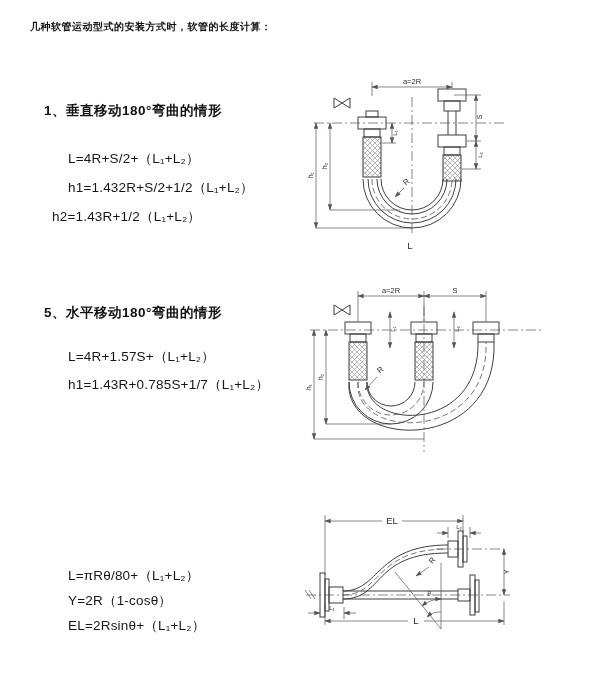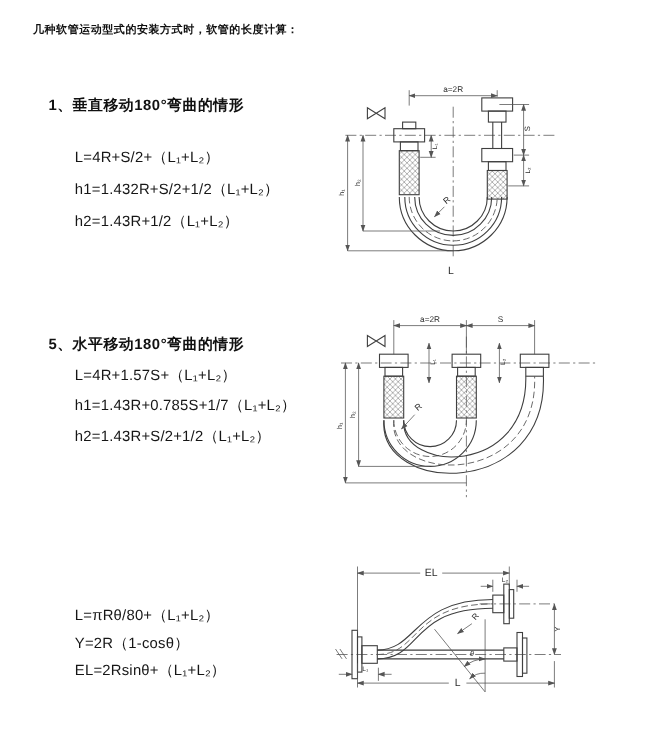--- a/index.html
+++ b/index.html
@@ -2,39 +2,39 @@
 <html><head>
 <meta charset="utf-8">
 <style>
   html,body{margin:0;padding:0;background:#fff;}
   .page{
     position:relative;width:600px;height:675px;background:#ffffff;overflow:hidden;
     font-family:"Liberation Sans","DejaVu Sans",sans-serif;color:#141414;
   }
   .title{position:absolute;left:30px;top:20px;font-size:10px;font-weight:600;letter-spacing:.5px;color:#111;}
   .heading{position:absolute;font-size:13.5px;font-weight:600;letter-spacing:.5px;color:#111;white-space:nowrap;}
-  .formula{position:absolute;font-size:13.5px;font-weight:500;color:#161616;white-space:nowrap;letter-spacing:.2px;}
+  .formula{position:absolute;font-size:13.5px;font-weight:500;color:#161616;white-space:nowrap;letter-spacing:.2px;margin-top:16px;}
   svg{position:absolute;overflow:visible;}
   svg text{font-family:"Liberation Sans","DejaVu Sans",sans-serif;fill:#2b2b2b;}
   .obj{stroke:#3f3f3f;stroke-width:1;fill:none;}
   .dim{stroke:#555;stroke-width:.7;fill:none;}
   .cl{stroke:#555;stroke-width:.7;fill:none;stroke-dasharray:10 3 2 3;}
   .hcl{stroke:#555;stroke-width:.8;fill:none;stroke-dasharray:6 3;}
 </style>
 </head>
 <body>
 
 <div class="page">
 
   <div class="title">几种软管运动型式的安装方式时，软管的长度计算：</div>
 
-  <div class="heading" style="left:44px;top:87px">1、垂直移动180°弯曲的情形</div>
+  <div class="heading" style="left:44px;top:102px">1、垂直移动180°弯曲的情形</div>
   <div class="formula" style="left:68px;top:134px">L=4R+S/2+（L₁+L₂）</div>
   <div class="formula" style="left:68px;top:163px">h1=1.432R+S/2+1/2（L₁+L₂）</div>
-  <div class="formula" style="left:68px;top:192px">h2=1.43R+1/2（L₁+L₂）</div>
+  <div class="formula" style="left:52px;top:192px">h2=1.43R+1/2（L₁+L₂）</div>
 
   <svg style="left:300px;top:73px" width="255" height="180" viewBox="0 0 255 180">
     <defs>
       <marker id="d1ar" viewBox="0 0 10 10" refX="9" refY="5" markerWidth="9" markerHeight="9" orient="auto-start-reverse">
         <path d="M0,1.5 L10,5 L0,8.5 z" fill="#555"></path>
       </marker>
       <pattern id="d1hh" width="5" height="5" patternUnits="userSpaceOnUse">
         <path d="M0,5 L5,0 M0,0 L5,5" stroke="#8a8a8a" stroke-width="0.6"></path>
       </pattern>
     </defs>
@@ -93,21 +93,20 @@
     <text transform="translate(182,82) rotate(-90)" text-anchor="middle" font-size="6">L₂</text>
     <text transform="translate(27,93) rotate(-90)" text-anchor="middle" font-size="6.5">h₂</text>
     <text transform="translate(13,102) rotate(-90)" text-anchor="middle" font-size="6.5">h₁</text>
     <text transform="translate(108,111) rotate(-40)" text-anchor="middle" font-size="8">R</text>
     <text x="110" y="176" text-anchor="middle" font-size="9.5">L</text>
   </svg>
 
   <div class="heading" style="left:44px;top:304px">5、水平移动180°弯曲的情形</div>
   <div class="formula" style="left:68px;top:332px">L=4R+1.57S+（L₁+L₂）</div>
   <div class="formula" style="left:68px;top:360px">h1=1.43R+0.785S+1/7（L₁+L₂）</div>
-  <div class="formula" style="left:68px;top:388px">h2=1.43R+S/2+1/2（L₁+L₂）</div>
 
   <svg style="left:302px;top:282px" width="258" height="175" viewBox="0 0 258 175">
     <defs>
       <marker id="d2ar" viewBox="0 0 10 10" refX="9" refY="5" markerWidth="9" markerHeight="9" orient="auto-start-reverse">
         <path d="M0,1.5 L10,5 L0,8.5 z" fill="#555"></path>
       </marker>
       <pattern id="d2hh" width="5" height="5" patternUnits="userSpaceOnUse">
         <path d="M0,5 L5,0 M0,0 L5,5" stroke="#8a8a8a" stroke-width="0.6"></path>
       </pattern>
     </defs>

